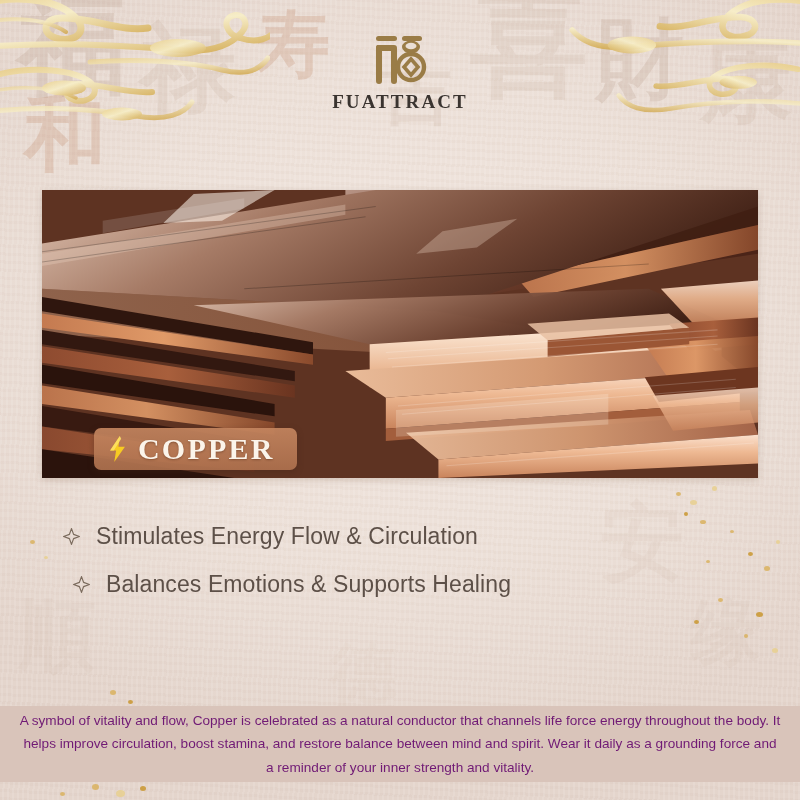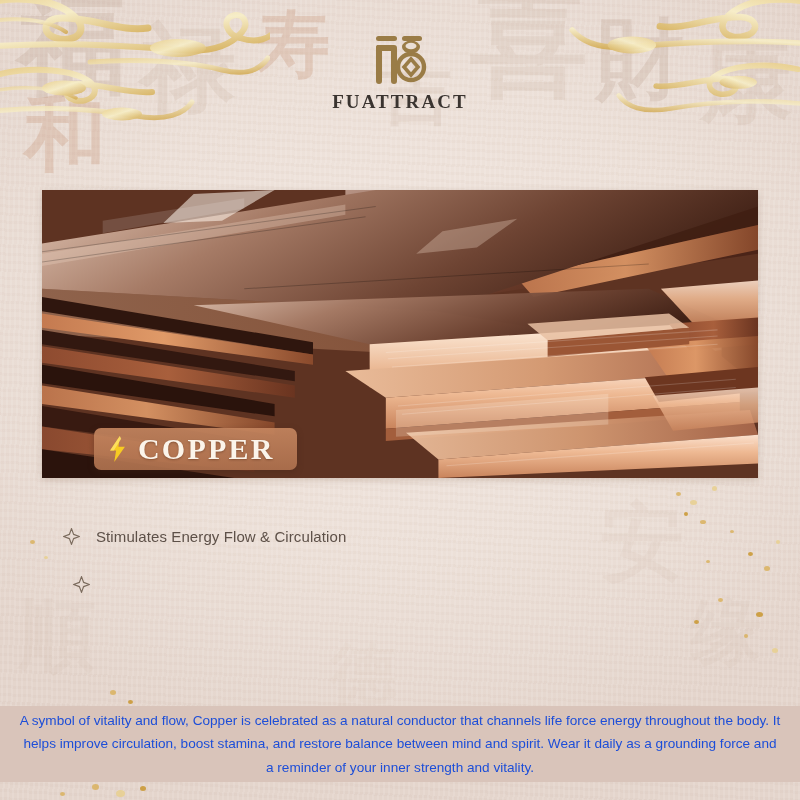--- a/index.html
+++ b/index.html
@@ -155,21 +155,21 @@
   .b-marker {
     flex: 0 0 auto;
     width: 22px;
     display: flex;
     justify-content: center;
     color: #7a6a5c;
   }
   .b-marker svg { display: block; }
   .b-text {
     margin-left: 14px;
-    font-size: 15px;
+    font-size: 23px;
     color: #5d5048;
     letter-spacing: .1px;
     white-space: nowrap;
   }
 
   
   .footer {
     position: absolute;
     left: 0;
     top: 706px;
@@ -178,21 +178,21 @@
     background: #d9c4ba;
     display: flex;
     align-items: center;
     justify-content: center;
     box-sizing: border-box;
     padding: 0 18px;
   }
   .footer-text {
     font-size: 13.6px;
     line-height: 1.72;
-    color: #1d4ed8;
+    color: #701a75;
     text-align: center;
   }
 </style>
 </head>
 <body>
 
 <div id="poster">
 
   <div class="bg-base"></div>
   <div class="bg-paper"></div>
@@ -414,20 +414,21 @@
         </svg>
       </span>
       <span class="b-text">Stimulates Energy Flow &amp; Circulation</span>
     </div>
     <div class="benefit">
       <span class="b-marker">
         <svg width="17" height="17" viewBox="0 0 17 17">
           <path d="M8.5 0.6 L10.6 6.4 L16.4 8.5 L10.6 10.6 L8.5 16.4 L6.4 10.6 L0.6 8.5 L6.4 6.4 Z" fill="none" stroke="#7a6a5c" stroke-width="1.2" stroke-linejoin="round"></path>
         </svg>
       </span>
+      <span class="b-text">Balances Emotions &amp; Supports Healing</span>
     </div>
   </div>
 
   <div class="footer">
     <div class="footer-text">A symbol of vitality and flow, Copper is celebrated as a natural conductor that channels life force energy throughout the body. It helps improve circulation, boost stamina, and restore balance between mind and spirit. Wear it daily as a grounding force and a reminder of your inner strength and vitality.</div>
   </div>
 
 </div>
 
 </body></html>

